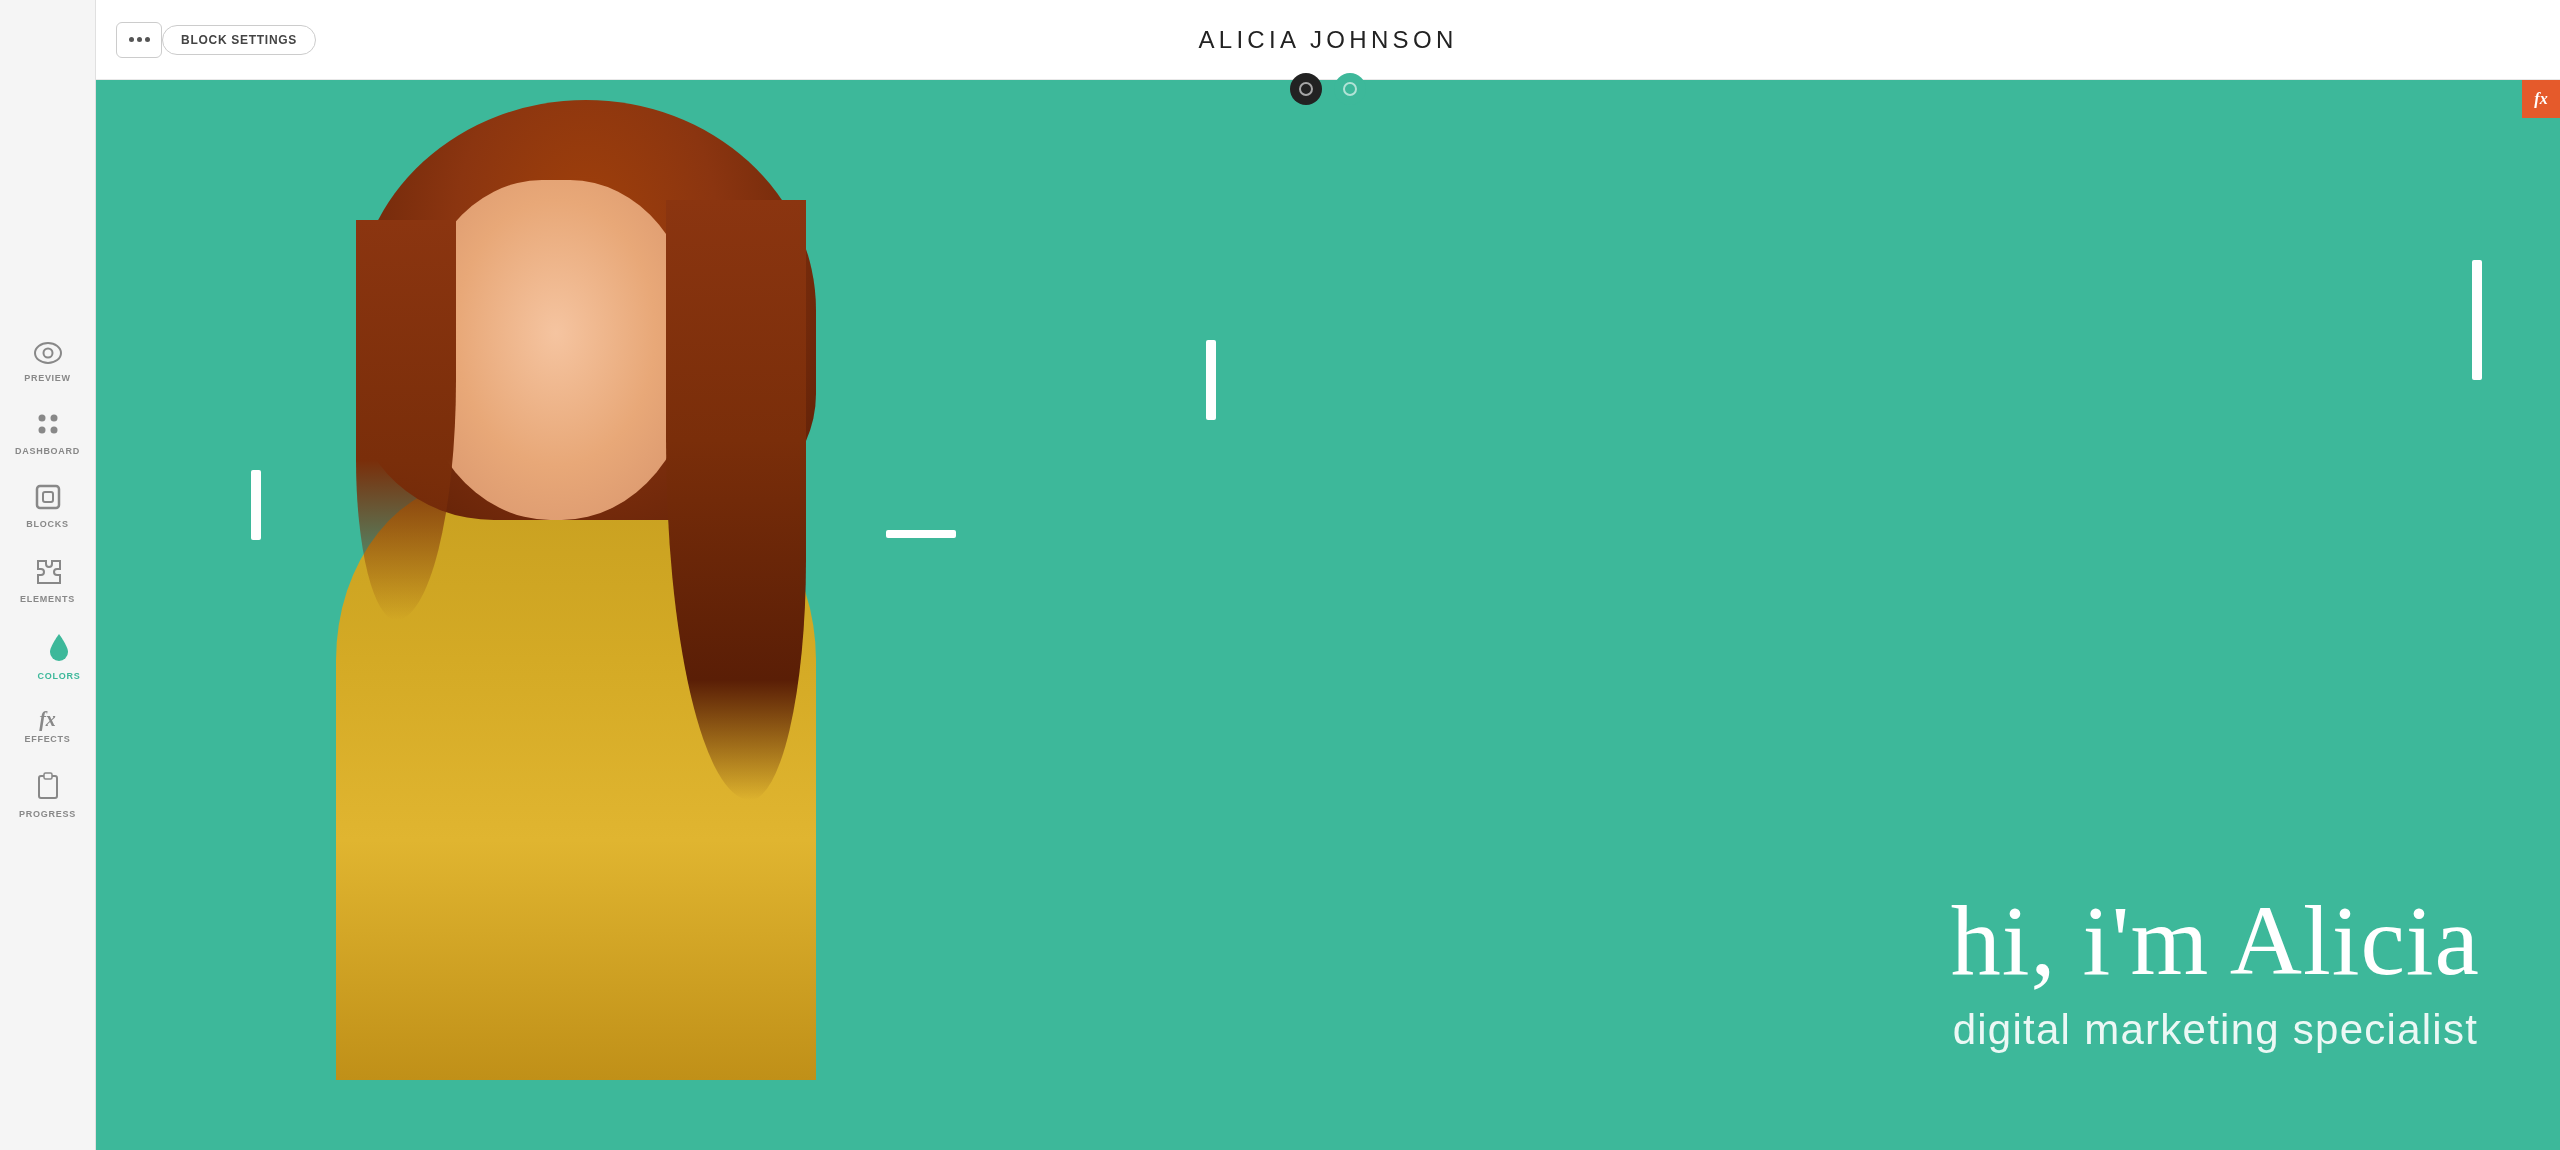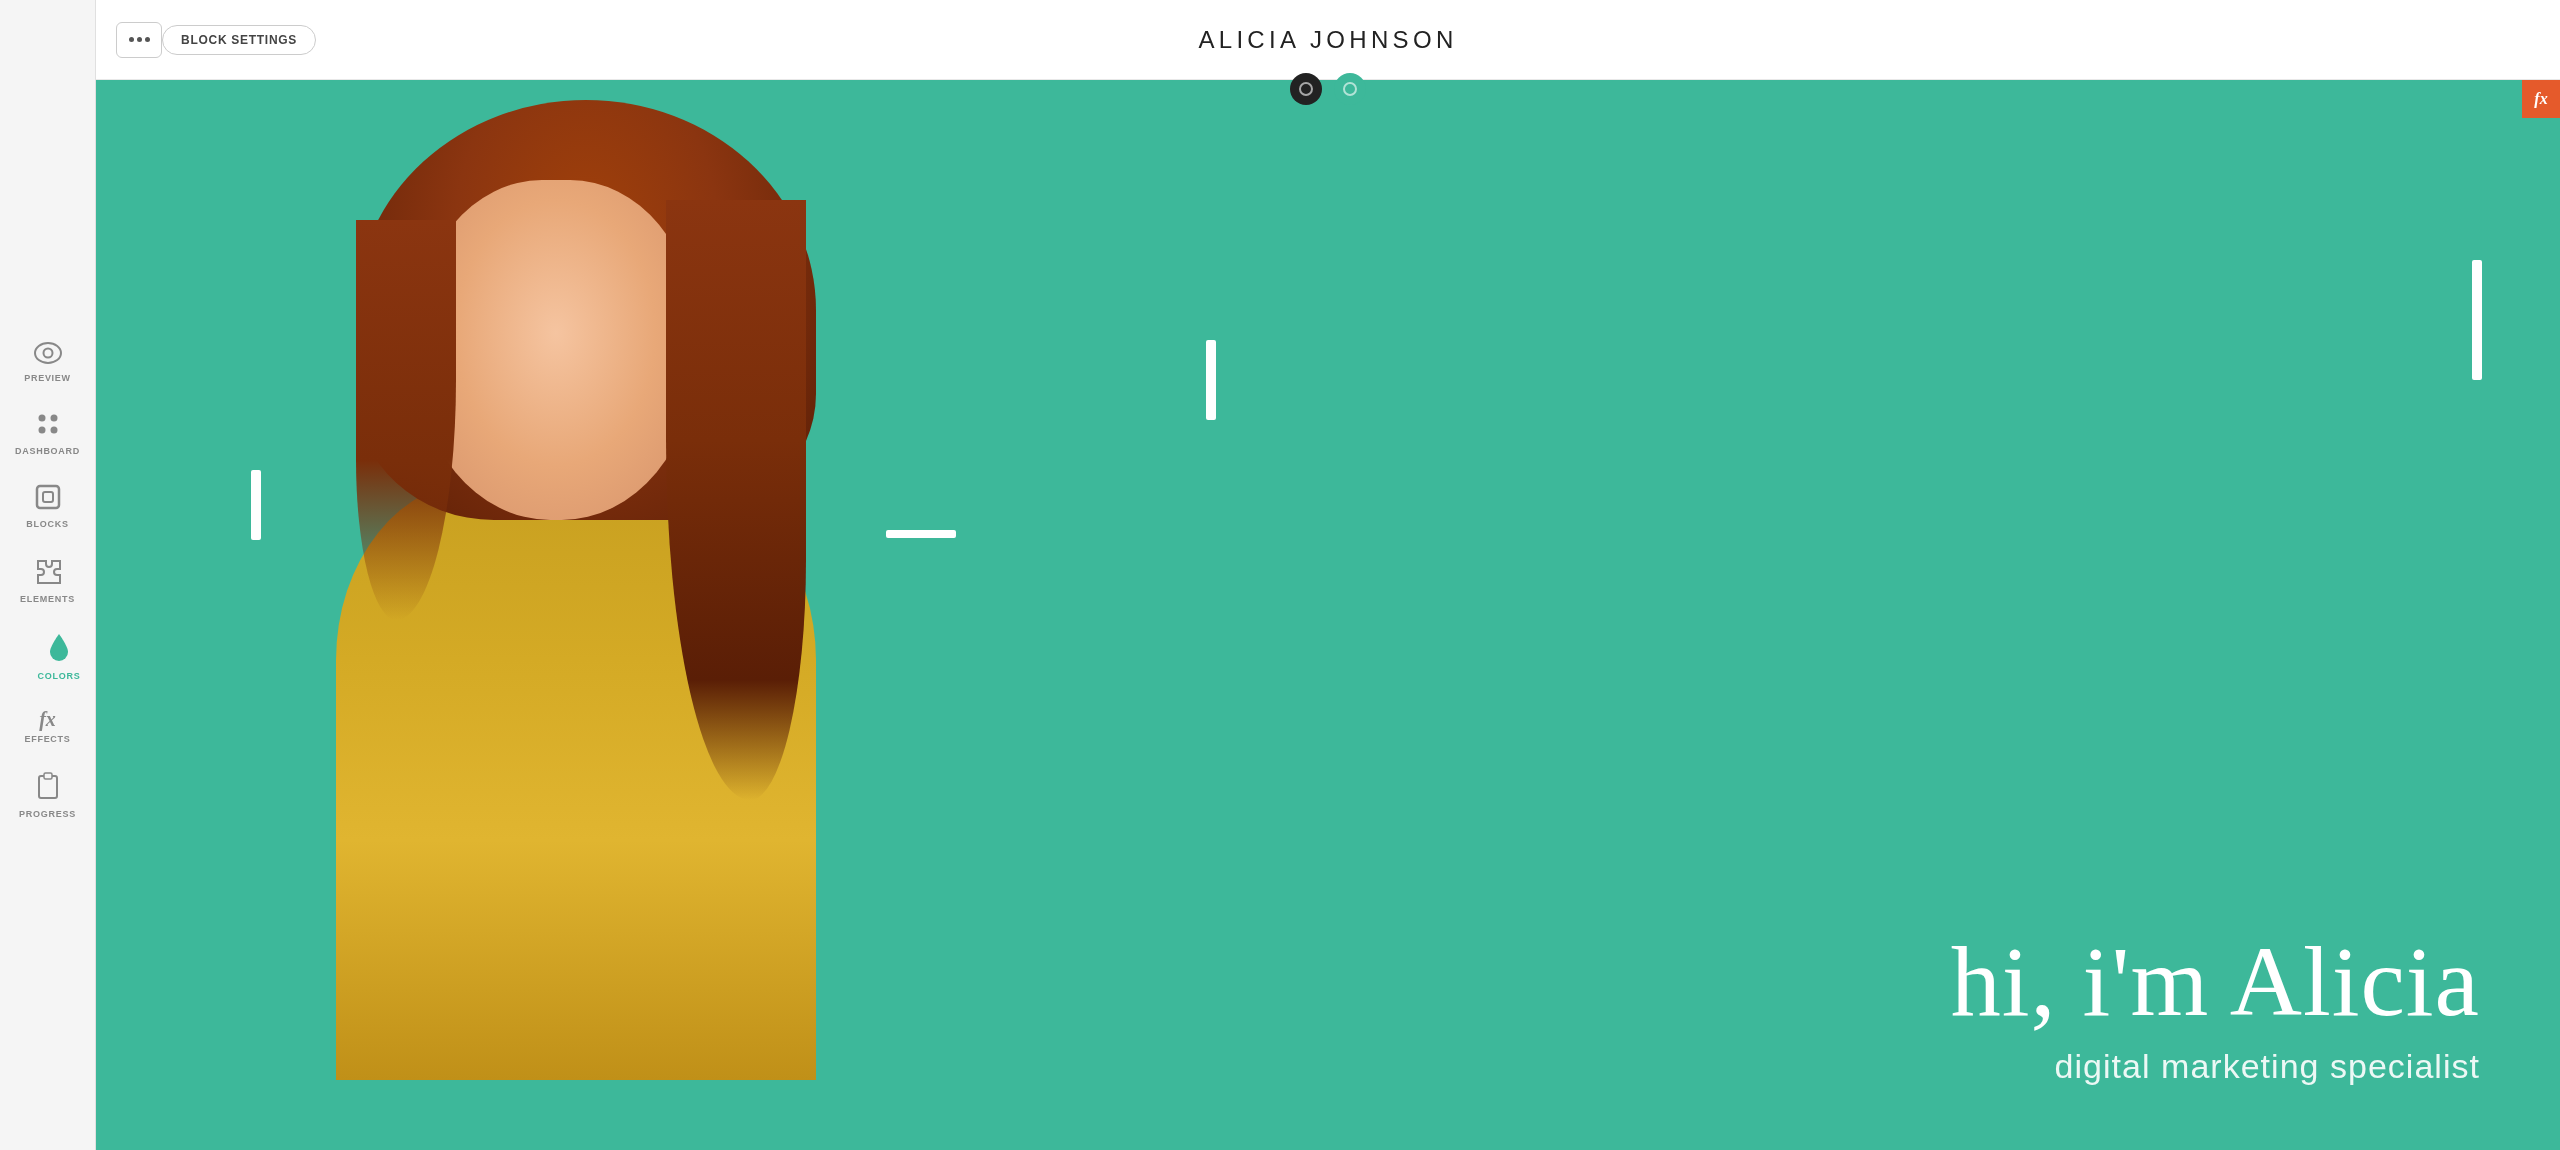--- a/index.html
+++ b/index.html
@@ -170,35 +170,35 @@
       position: absolute;
       height: 8px;
       background: #fff;
       border-radius: 2px;
     }
 
     
     #hero-text {
       position: absolute;
       right: 80px;
-      bottom: 64px;
-      text-align: right;
+      bottom: 96px;
+      text-align: center;
     }
 
     #hero-title {
       font-size: 100px;
       font-weight: 300;
       color: #fff;
       font-family: 'Georgia', serif;
       line-height: 1.1;
       letter-spacing: 0.01em;
     }
 
     #hero-subtitle {
-      font-size: 34px;
+      font-size: 42px;
       font-weight: 300;
       color: rgba(255,255,255,0.9);
       letter-spacing: 0.03em;
       margin-top: 10px;
     }
 
     
     #fx-badge {
       position: absolute;
       top: 0;

